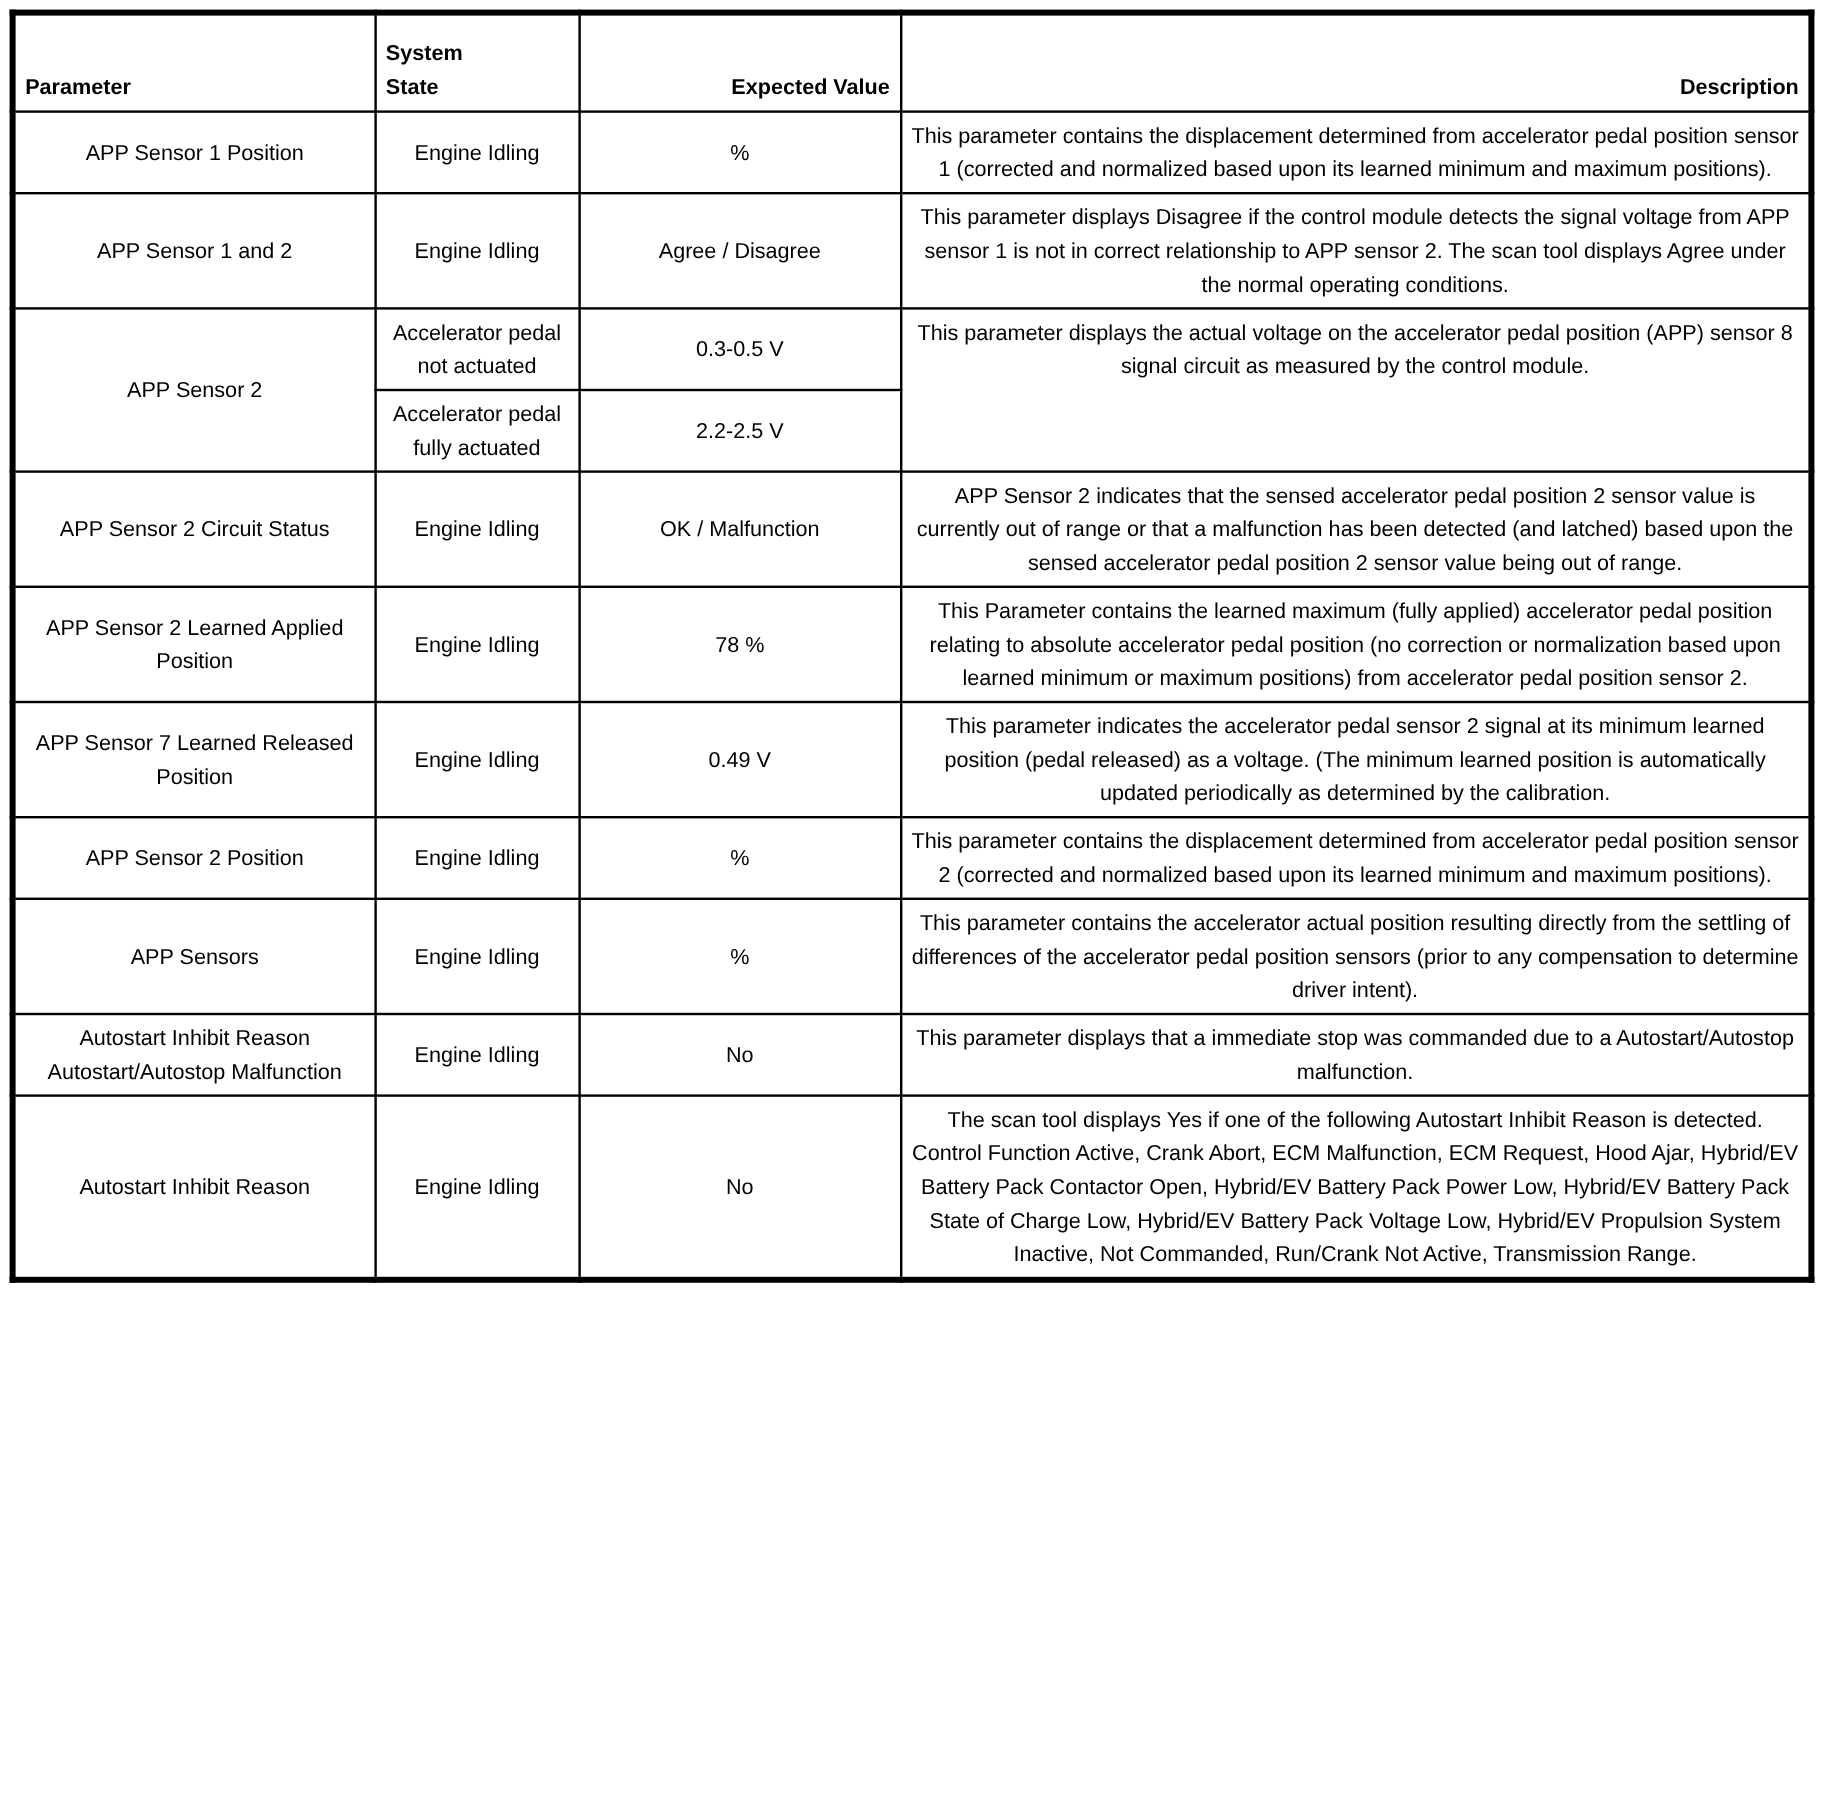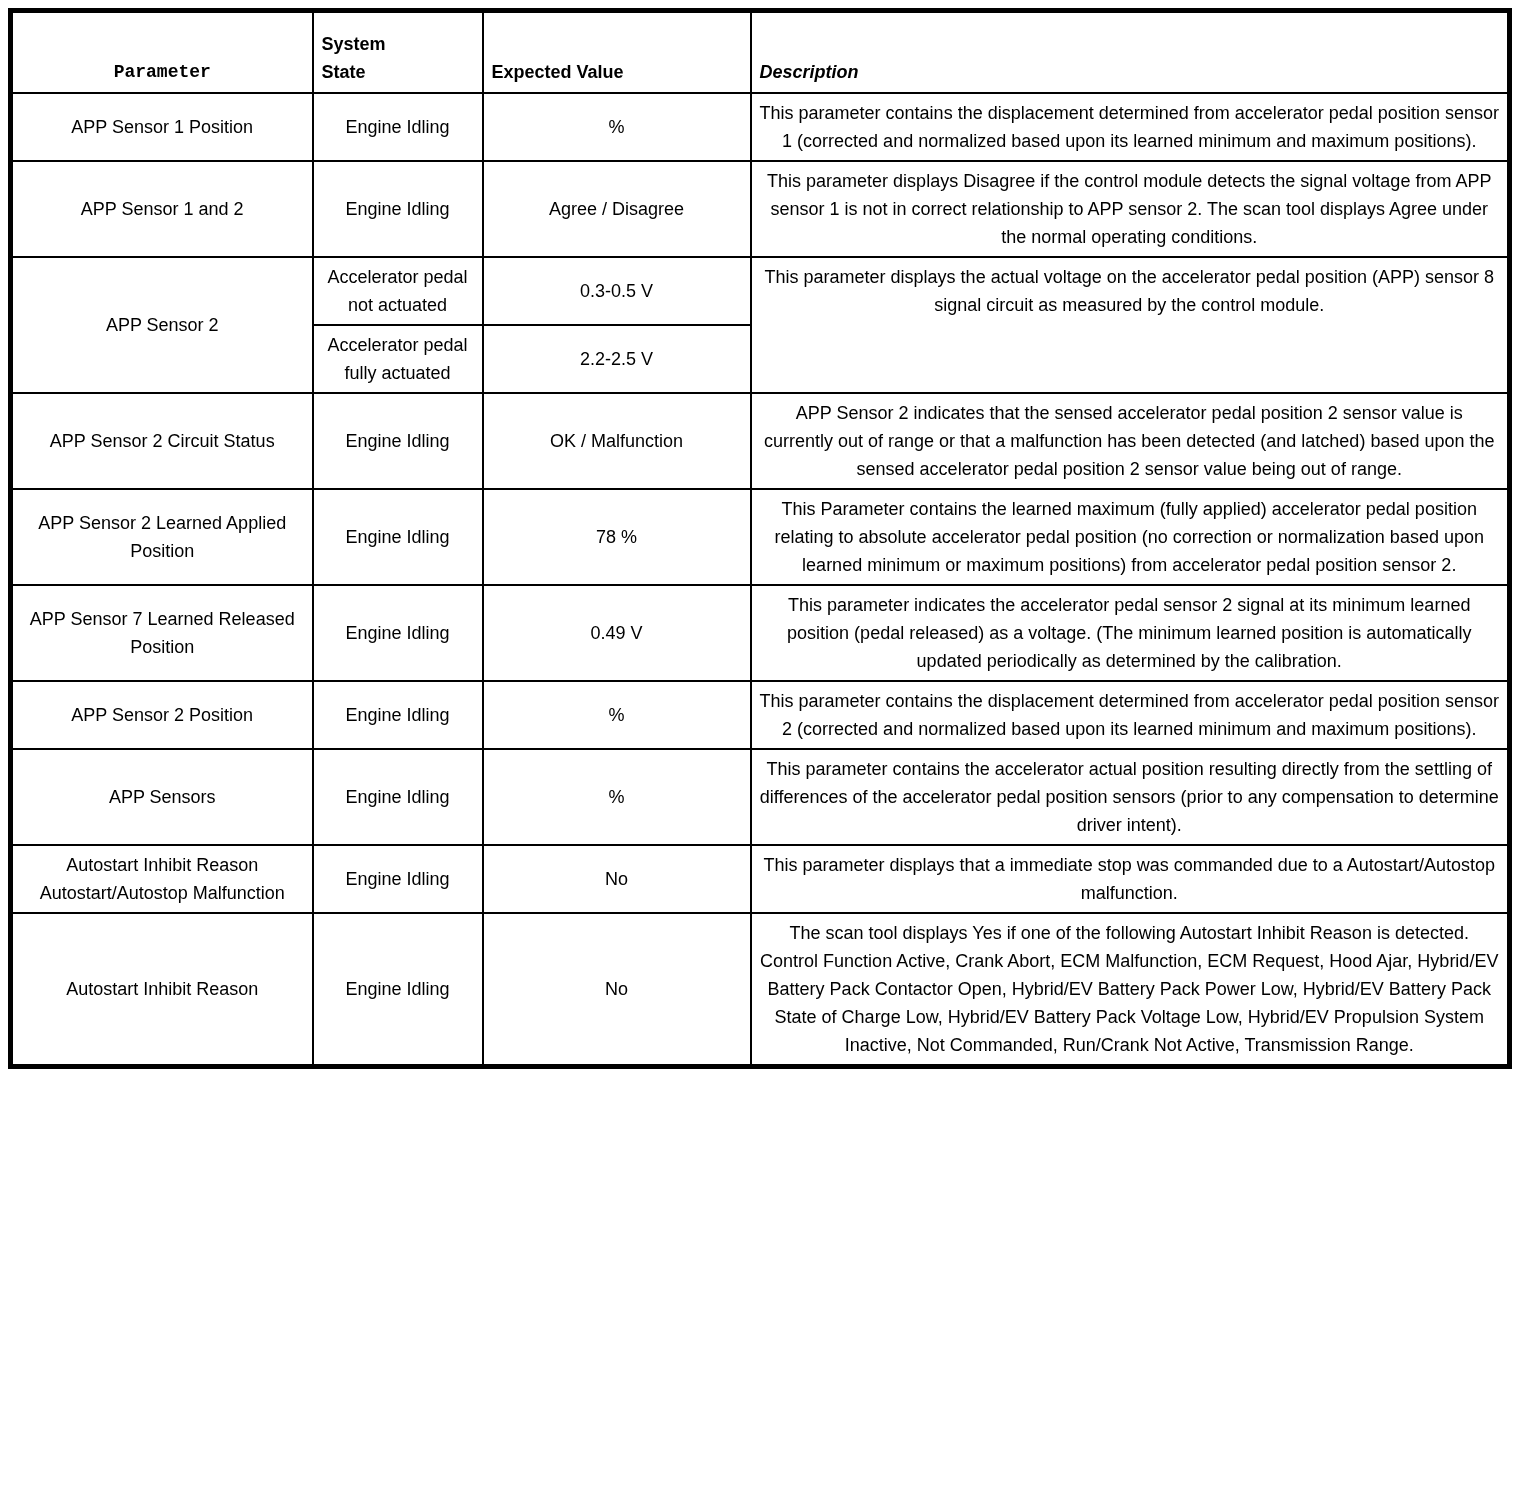--- a/index.html
+++ b/index.html
@@ -27,24 +27,24 @@
     font-size: 18px;
     line-height: 28px;
     word-wrap: break-word;
   }
   .param-table thead tr { height: 82px; }
   .param-table th {
     font-weight: bold;
     vertical-align: bottom;
     padding-bottom: 6px;
   }
-  th.h-param  { text-align: center; font-family: Liberation Mono, monospace; }
+  th.h-param  { text-align: left; }
   th.h-state  { text-align: left; white-space: pre-line; }
-  th.h-value  { text-align: left; }
-  th.h-desc   { text-align: left; font-style: italic; }
+  th.h-value  { text-align: right; }
+  th.h-desc   { text-align: right; }
   td.c-param, td.c-state, td.c-value {
     vertical-align: middle;
     text-align: center;
   }
   td.c-desc {
     vertical-align: top;
     text-align: center;
   }
 </style>
 </head>

